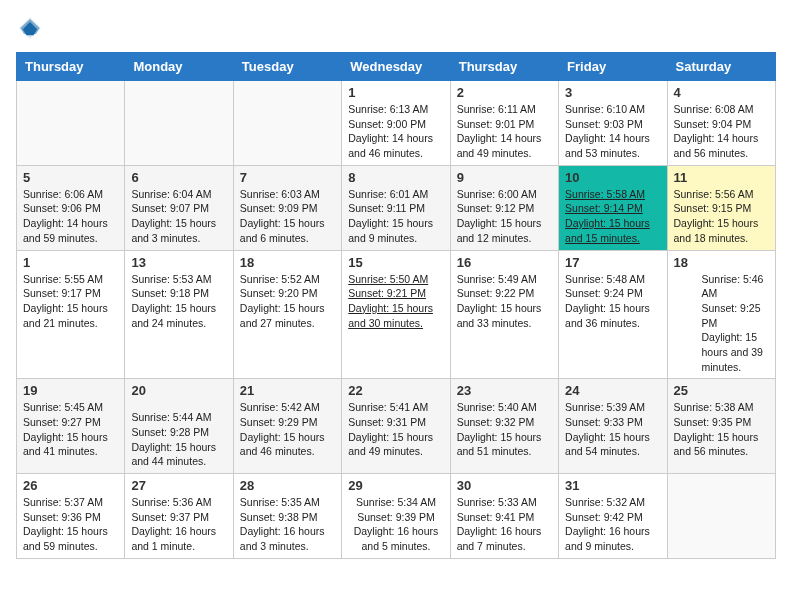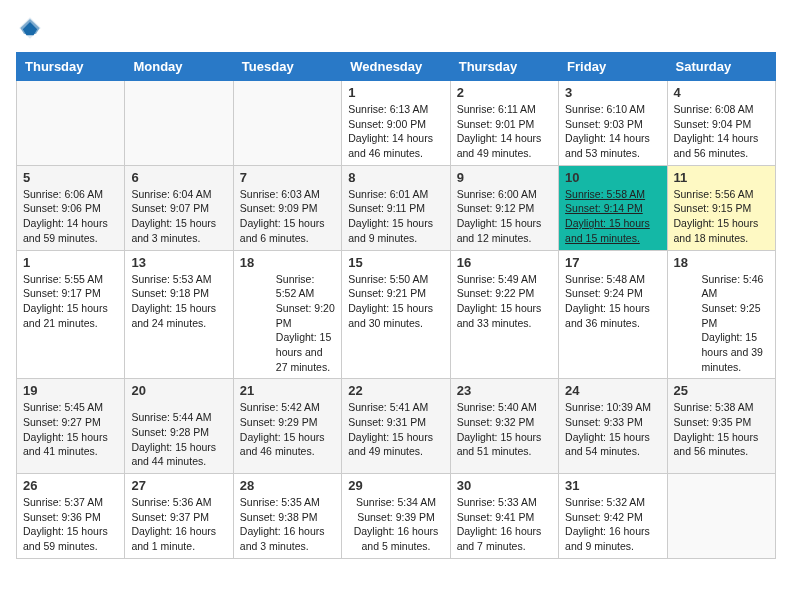--- a/index.html
+++ b/index.html
@@ -208,27 +208,27 @@
 Daylight: 15 hours and 21 minutes.</div>
         </td>
         <td>
           <div class="day-number">13</div>
           <div class="day-info" style="white-space: pre-line;">Sunrise: 5:53 AM
 Sunset: 9:18 PM
 Daylight: 15 hours and 24 minutes.</div>
         </td>
         <td>
           <div class="day-number">18</div>
-          <div class="day-info" style="white-space: pre-line; margin-left: 36px;">Sunrise: 5:52 AM
+          <div class="day-info" style="white-space: pre-line;">Sunrise: 5:52 AM
 Sunset: 9:20 PM
 Daylight: 15 hours and 27 minutes.</div>
         </td>
         <td>
           <div class="day-number">15</div>
-          <div class="day-info" style="white-space: pre-line;">Sunrise: 5:50 AM
+          <div class="day-info" style="white-space: pre-line; text-decoration: underline;">Sunrise: 5:50 AM
 Sunset: 9:21 PM
 Daylight: 15 hours and 30 minutes.</div>
         </td>
         <td>
           <div class="day-number">16</div>
           <div class="day-info" style="white-space: pre-line;">Sunrise: 5:49 AM
 Sunset: 9:22 PM
 Daylight: 15 hours and 33 minutes.</div>
         </td>
         <td>
@@ -270,21 +270,21 @@
 Daylight: 15 hours and 49 minutes.</div>
         </td>
         <td style="background-color: rgb(245, 245, 245);">
           <div class="day-number">23</div>
           <div class="day-info" style="white-space: pre-line;">Sunrise: 5:40 AM
 Sunset: 9:32 PM
 Daylight: 15 hours and 51 minutes.</div>
         </td>
         <td style="background-color: rgb(245, 245, 245);">
           <div class="day-number">24</div>
-          <div class="day-info" style="white-space: pre-line;">Sunrise: 10:39 AM
+          <div class="day-info" style="white-space: pre-line;">Sunrise: 5:39 AM
 Sunset: 9:33 PM
 Daylight: 15 hours and 54 minutes.</div>
         </td>
         <td style="background-color: rgb(245, 245, 245);">
           <div class="day-number">25</div>
           <div class="day-info" style="white-space: pre-line;">Sunrise: 5:38 AM
 Sunset: 9:35 PM
 Daylight: 15 hours and 56 minutes.</div>
         </td>
       </tr>

